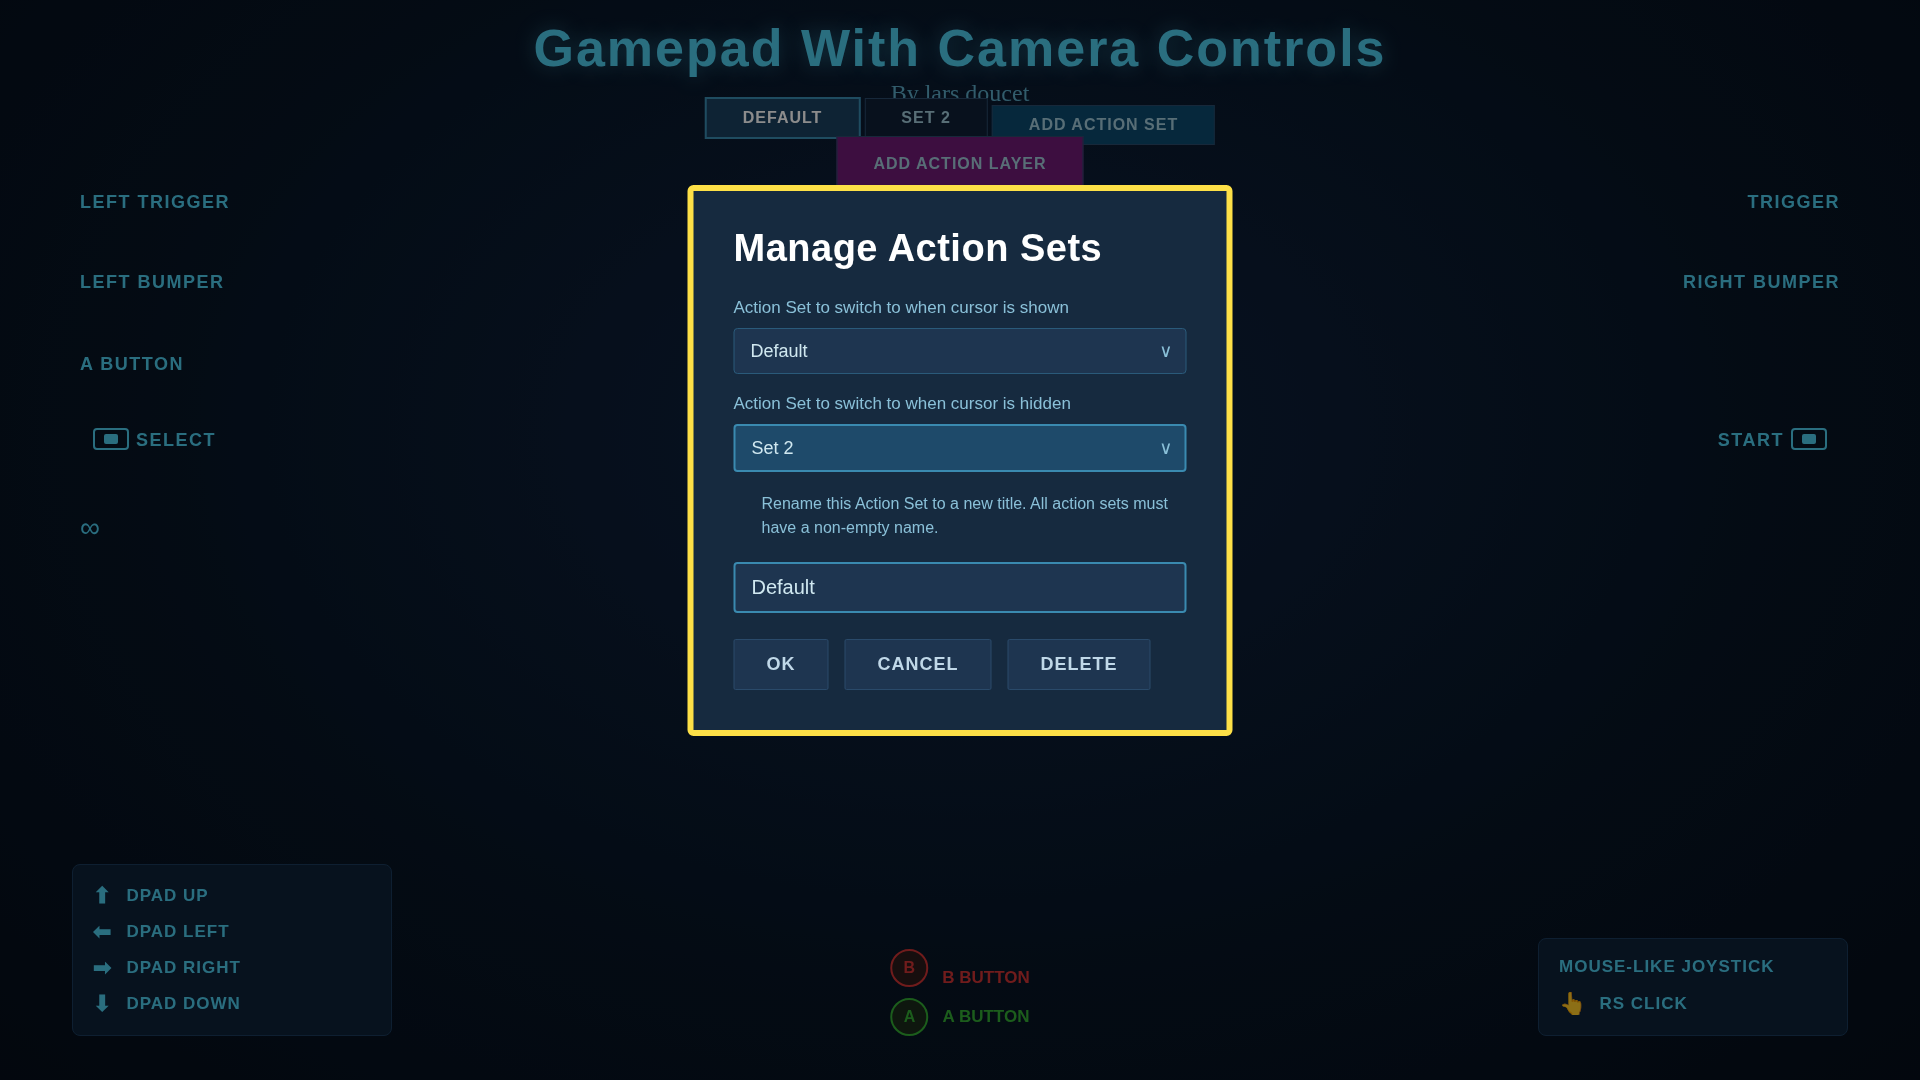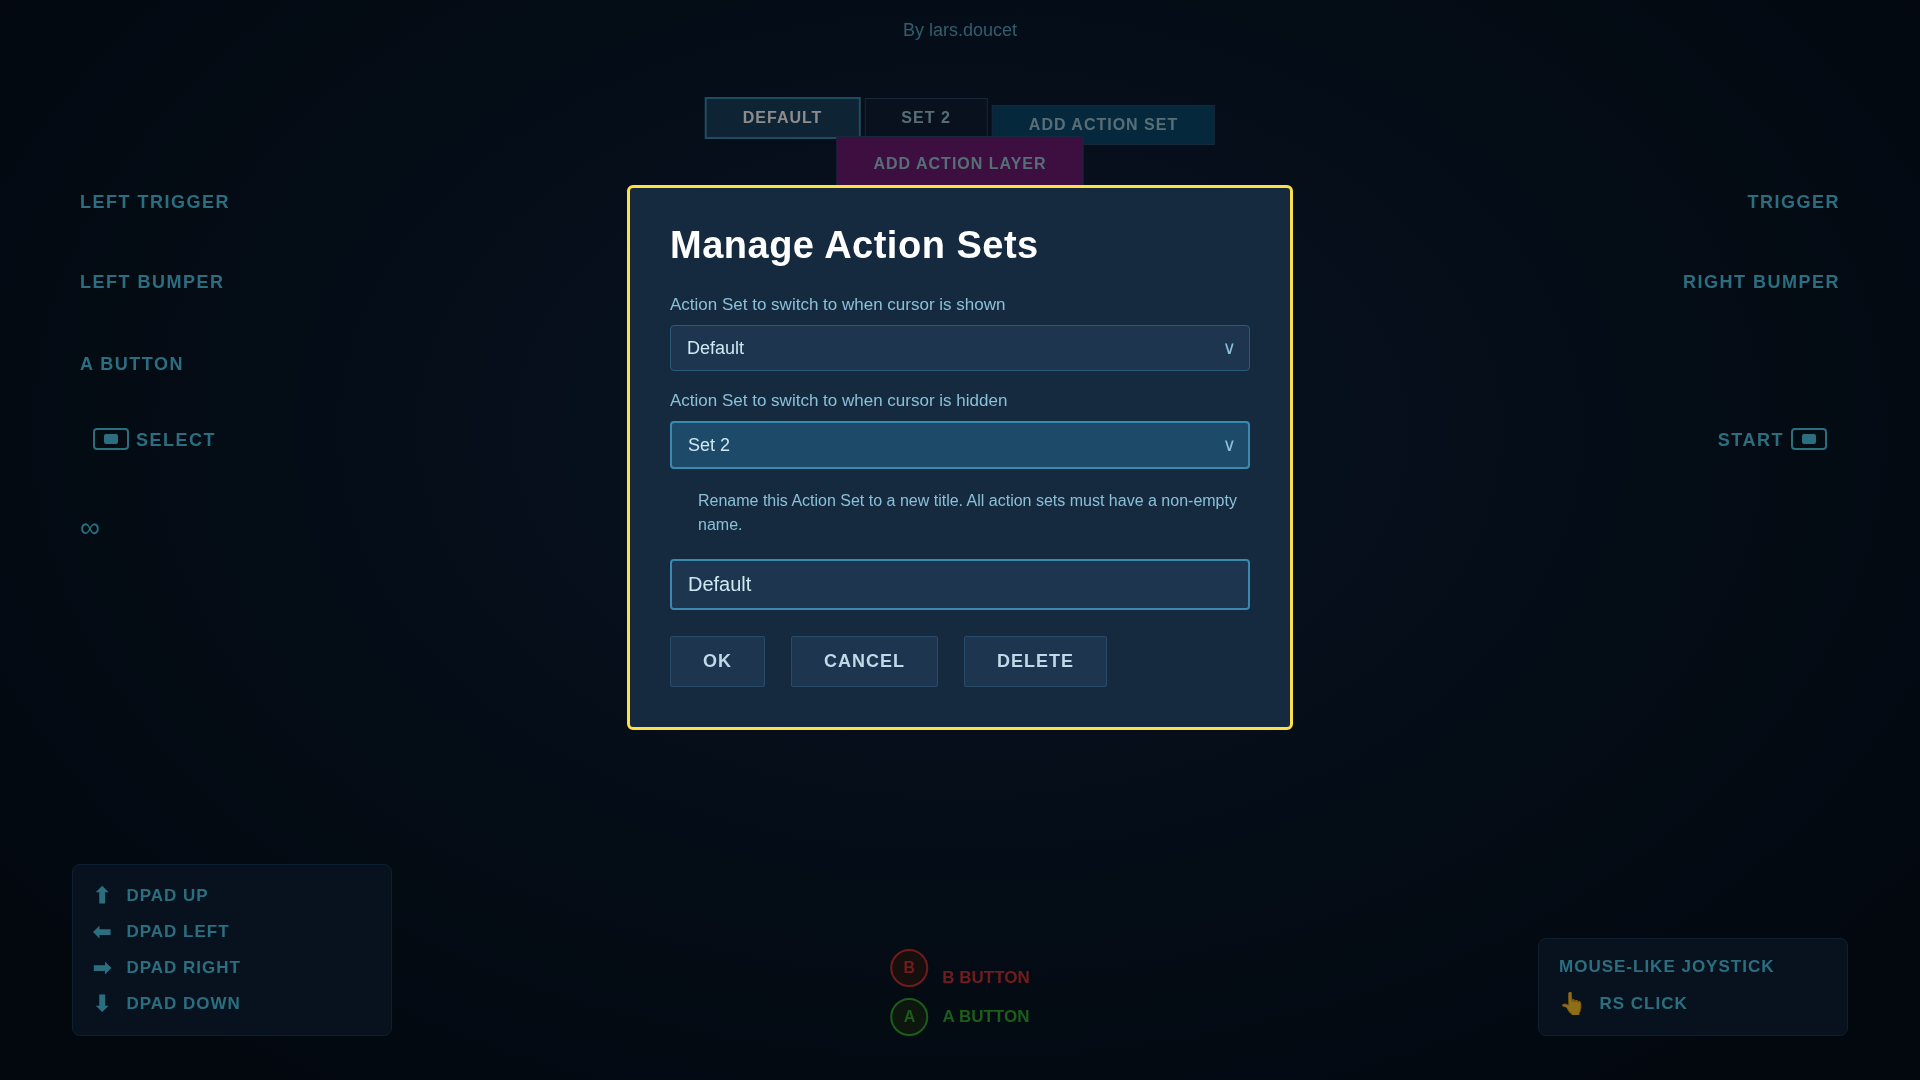--- a/index.html
+++ b/index.html
@@ -32,23 +32,24 @@
 
     .main-title {
       font-size: 52px;
       font-weight: bold;
       color: #4dc8e8;
       letter-spacing: 2px;
       text-shadow: 0 0 20px rgba(77,200,232,0.4);
     }
 
     .subtitle {
-      font-size: 18px;
+      font-size: 24px;
       color: #5ba8c4;
       margin-top: 2px;
+      font-family: Liberation Serif, serif;
     }
 
     
     .tab-row {
       position: absolute;
       top: 90px;
       left: 50%;
       transform: translateX(-50%);
       display: flex;
       gap: 4px;
@@ -263,23 +264,23 @@
       inset: 0;
       background: rgba(0,0,0,0.45);
     }
 
     
     .modal {
       position: absolute;
       top: 185px;
       left: 50%;
       transform: translateX(-50%);
-      width: 666px;
+      width: 545px;
       background: #162a3f;
-      border: 3px solid #fde047;
+      border: 6px solid #fde047;
       border-radius: 6px;
       padding: 36px 40px 40px;
     }
 
     .modal-title {
       font-size: 38px;
       font-weight: bold;
       color: #ffffff;
       margin-bottom: 28px;
       letter-spacing: 0.5px;
@@ -338,21 +339,21 @@
       color: #d0e8f0;
       background: #1e3550;
       border: 2px solid #3a8ab0;
       border-radius: 4px;
       margin-bottom: 26px;
       outline: none;
     }
 
     .modal-buttons {
       display: flex;
-      gap: 26px;
+      gap: 16px;
     }
 
     .modal-btn {
       padding: 14px 32px;
       font-size: 18px;
       font-weight: bold;
       letter-spacing: 1px;
       text-transform: uppercase;
       border: 1px solid #2a4a6a;
       cursor: pointer;
@@ -365,20 +366,21 @@
     .hand-icon {
       font-size: 22px;
     }
   </style>
 </head>
 <body>
 
 <div class="bg"></div>
 
 <div class="header">
+  <div class="main-title">Gamepad With Camera Controls</div>
   <div class="subtitle">By lars.doucet</div>
 </div>
 
 <div class="tab-row">
   <div class="tab active">DEFAULT</div>
   <div class="tab">SET 2</div>
   <div class="tab add">ADD ACTION SET</div>
 </div>
 
 <div class="tab-row-2">

